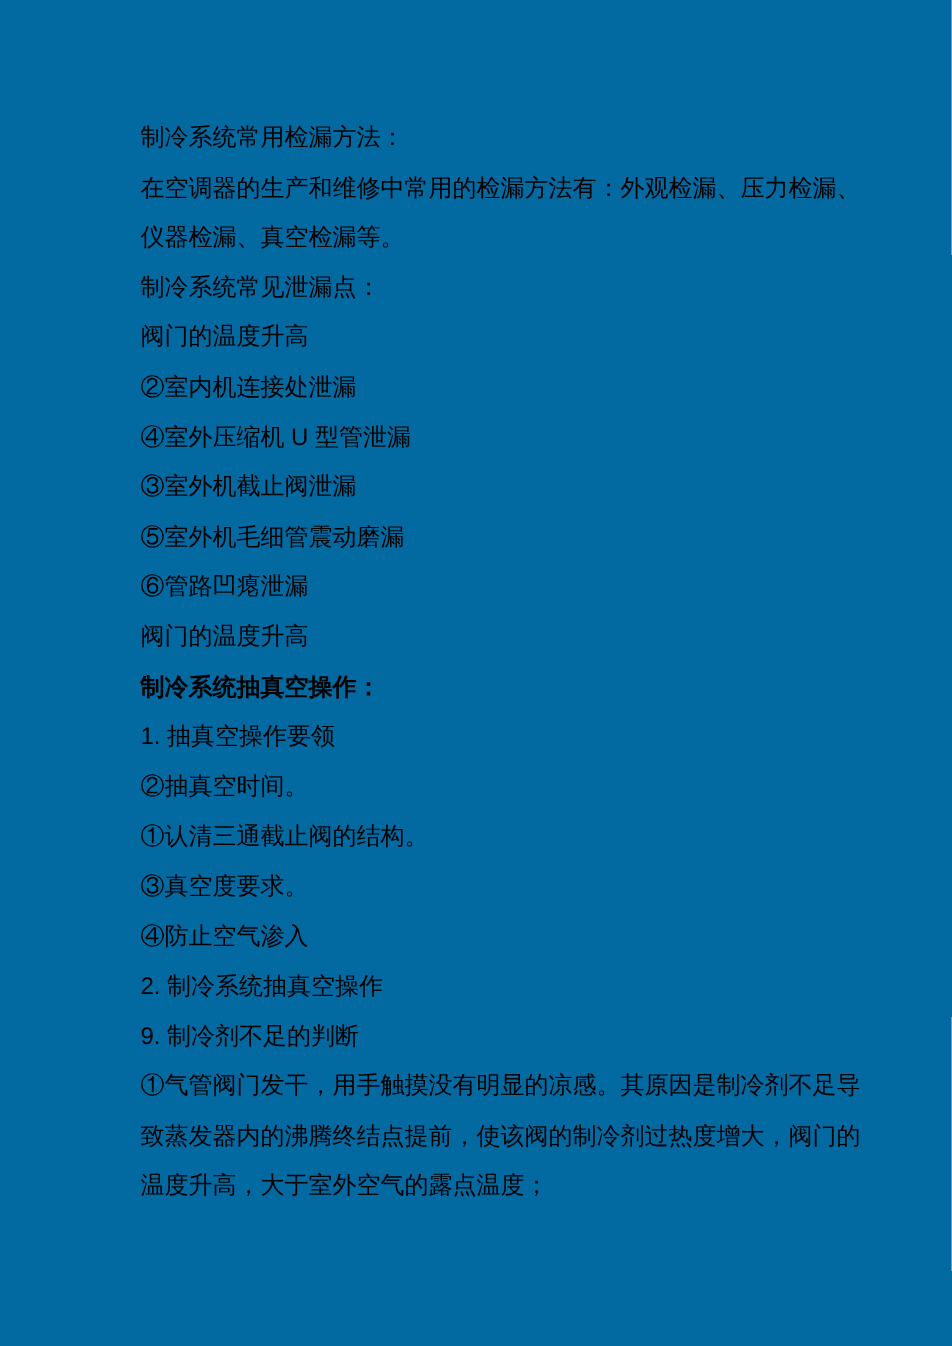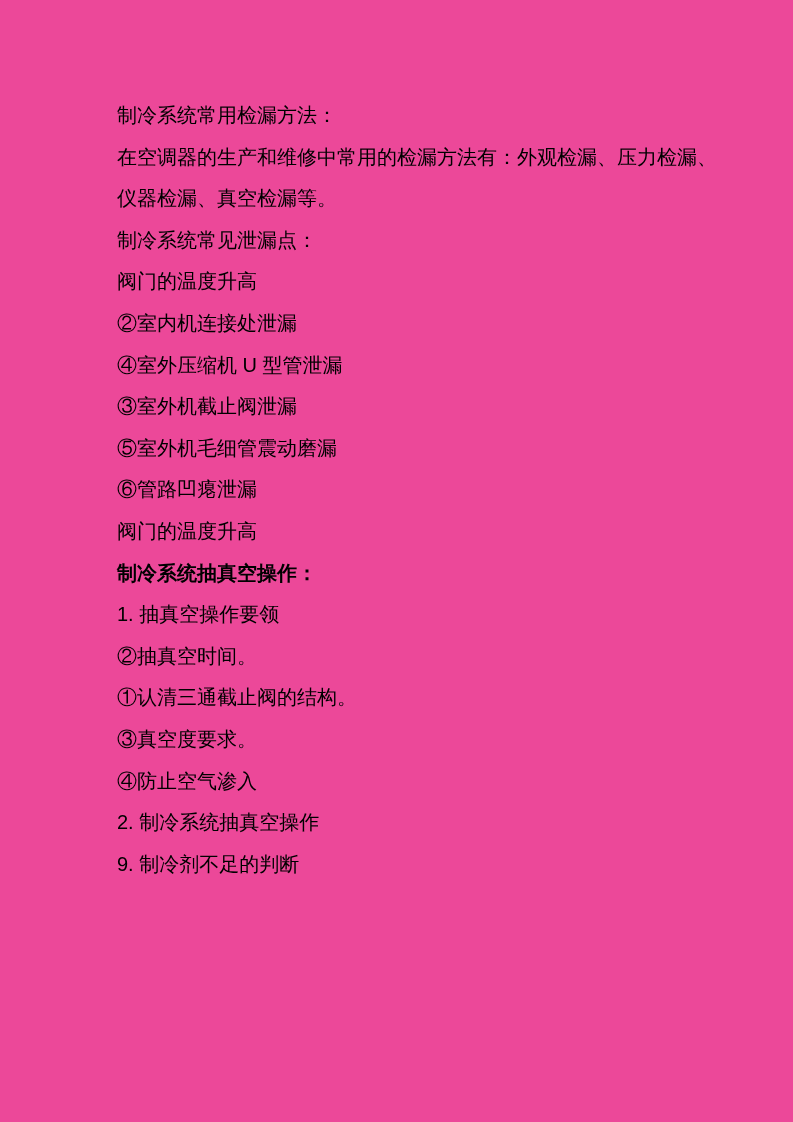--- a/index.html
+++ b/index.html
@@ -10,21 +10,21 @@
     width: 793px;
     height: 1122px;
     background: #ffffff;
     overflow: hidden;
   }
   .page {
     box-sizing: border-box;
     width: 793px;
     height: 1122px;
     padding: 95px 76px 0 117px;
-    background: #ec4899;
+    background: #0369a1;
   }
   .doc {
     width: 600px;
     font-family: "Liberation Sans", sans-serif;
     font-size: 20px;
     line-height: 41.6px;
     color: #000000;
     text-align: justify;
     letter-spacing: 0;
   }
@@ -52,14 +52,15 @@
     <p>⑥管路凹瘪泄漏</p>
     <p>阀门的温度升高</p>
     <p class="bold">制冷系统抽真空操作：</p>
     <p>1. 抽真空操作要领</p>
     <p>②抽真空时间。</p>
     <p>①认清三通截止阀的结构。</p>
     <p>③真空度要求。</p>
     <p>④防止空气渗入</p>
     <p>2. 制冷系统抽真空操作</p>
     <p>9. 制冷剂不足的判断</p>
+    <p>①气管阀门发干，用手触摸没有明显的凉感。其原因是制冷剂不足导致蒸发器内的沸腾终结点提前，使该阀的制冷剂过热度增大，阀门的温度升高，大于室外空气的露点温度；</p>
   </div>
 </div>
 
 </body></html>

